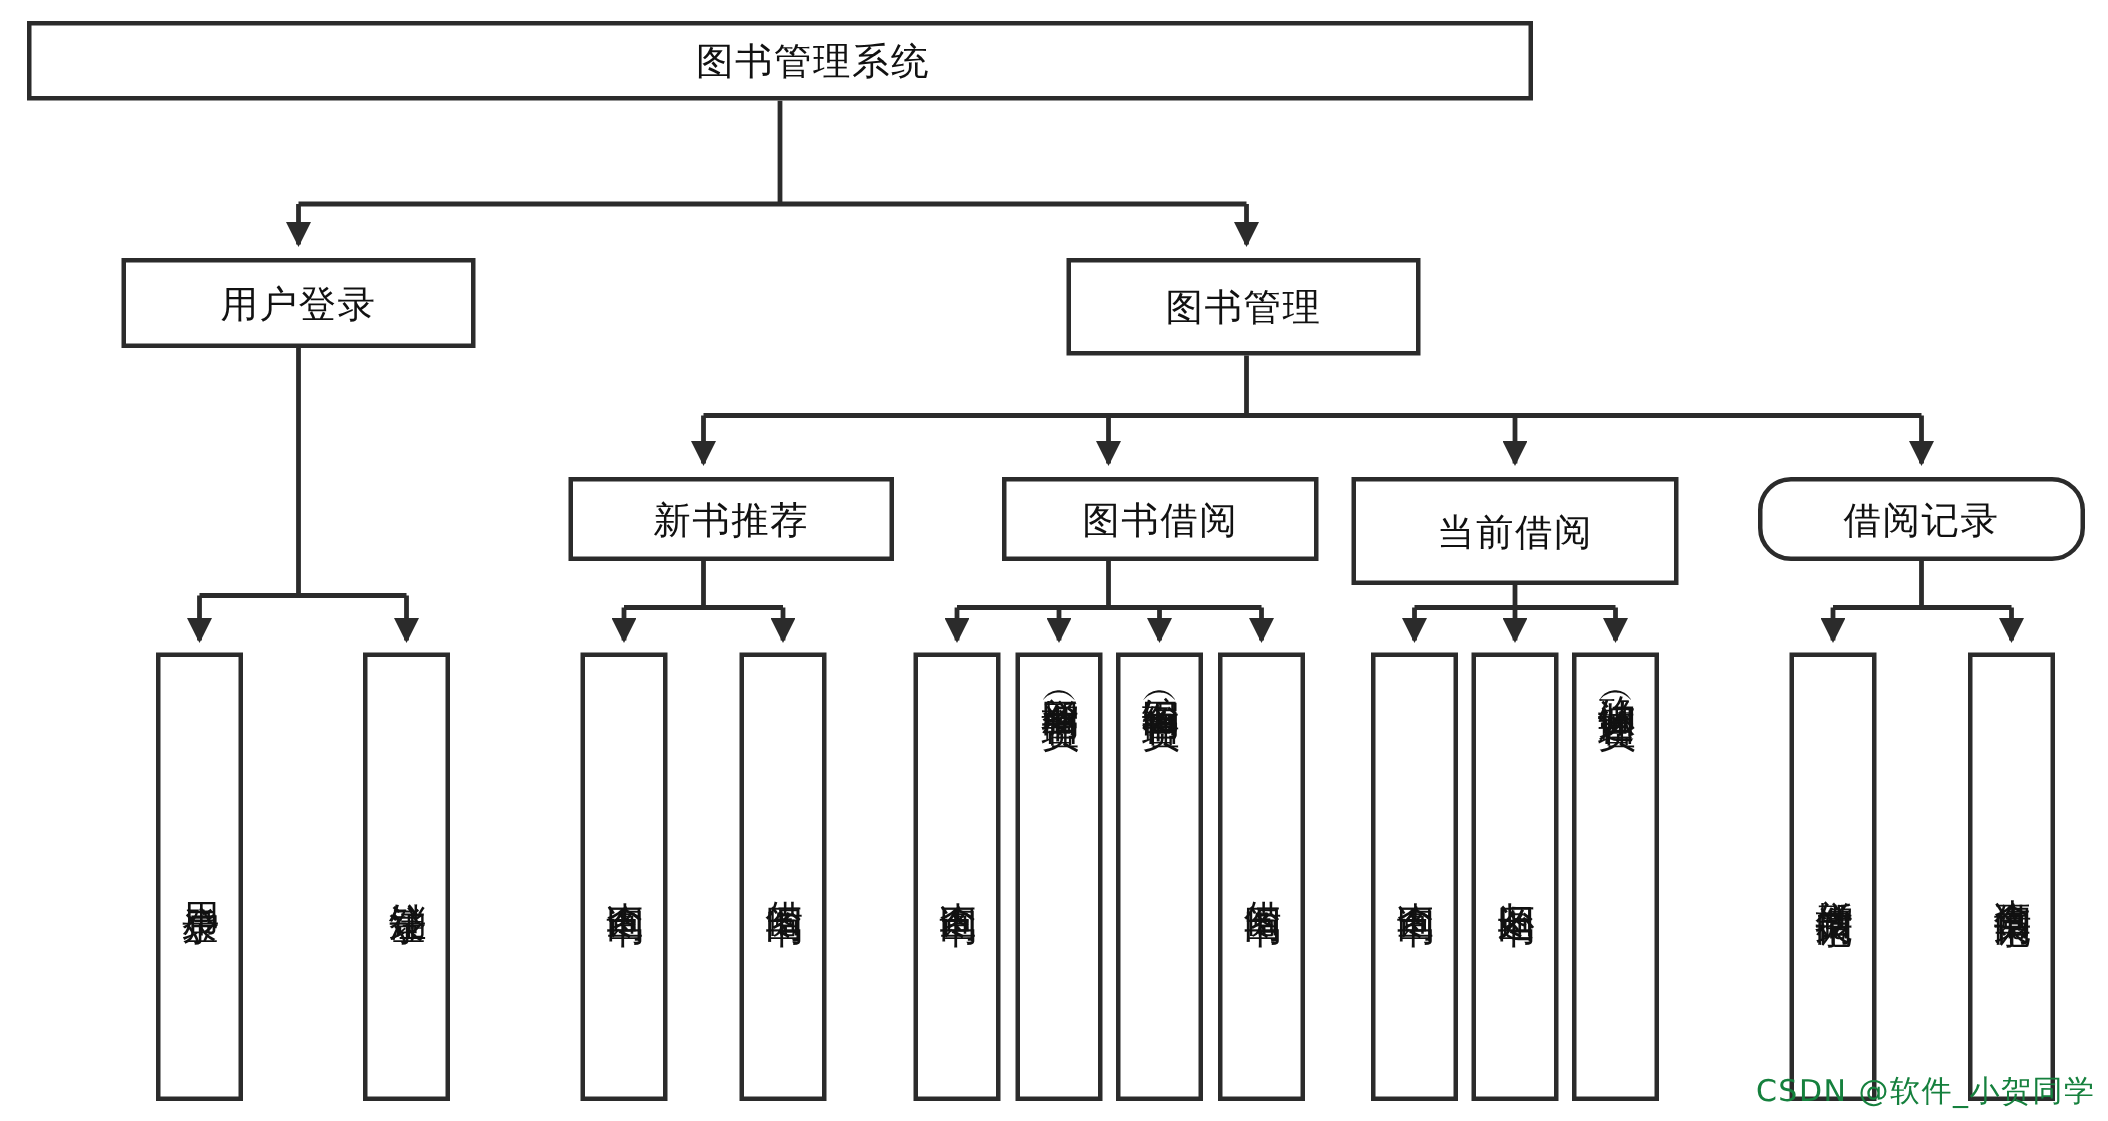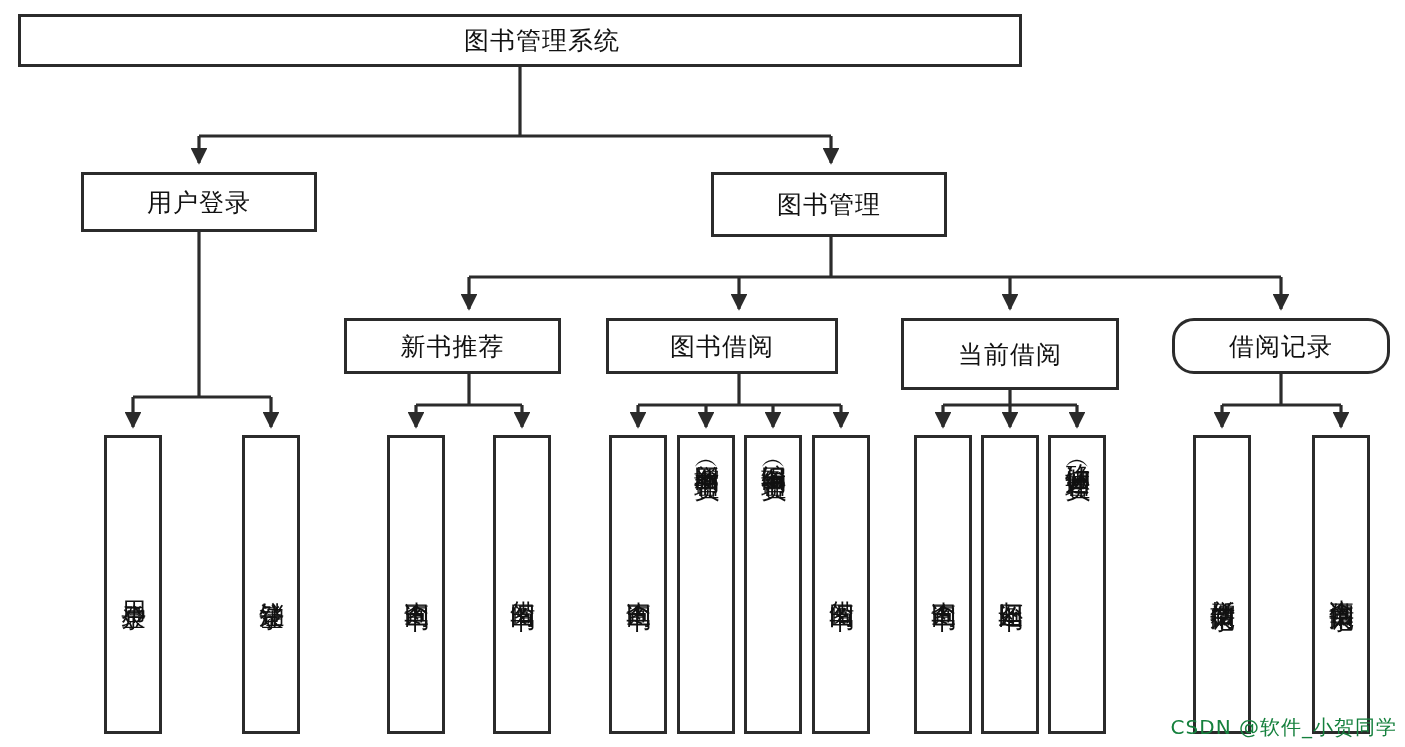--- a/index.html
+++ b/index.html
@@ -123,24 +123,24 @@
     <span>图书管理系统</span>
   </div>
 
   <div class="box h" style="left:81px; top:172px; width:236px; height:60px;">
     <span>用户登录</span>
   </div>
   <div class="box h" style="left:711px; top:172px; width:236px; height:65px;">
     <span>图书管理</span>
   </div>
 
-  <div class="box h" style="left:344px; top:318px; width:217px; height:56px;align-items:center;">
+  <div class="box h" style="left:379px; top:318px; width:217px; height:56px;align-items:center;">
     <span>新书推荐</span>
   </div>
-  <div class="box h" style="left:606px; top:318px; width:232px; height:56px;">
+  <div class="box h" style="left:668px; top:318px; width:211px; height:56px;">
     <span>图书借阅</span>
   </div>
   <div class="box h" style="left:901px; top:318px; width:218px; height:72px;">
     <span>当前借阅</span>
   </div>
   <div class="box h" style="left:1172px; top:318px; width:218px; height:56px;border-radius:22px;">
     <span>借阅记录</span>
   </div>
 
   <div class="box v" style="left:104px; top:435px; width:58px; height:299px;">

